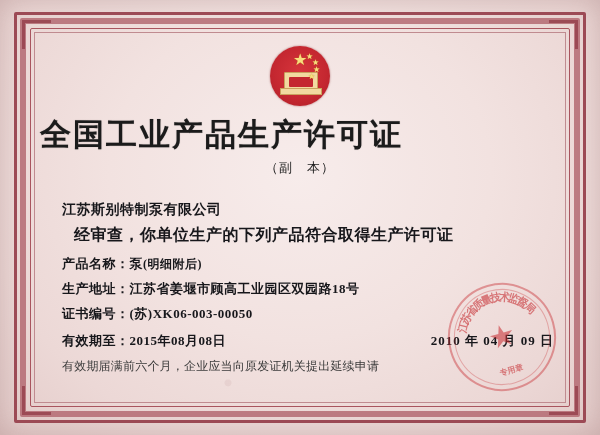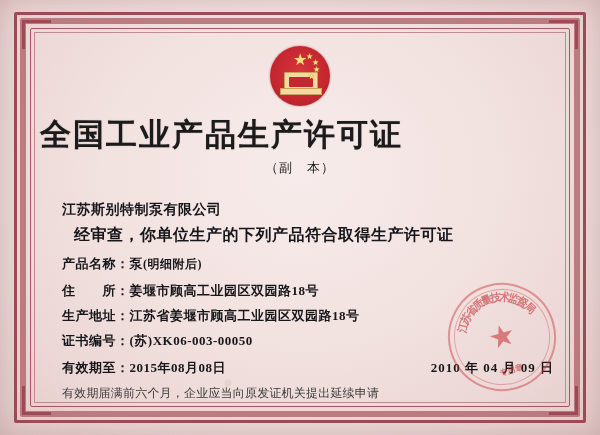--- a/index.html
+++ b/index.html
@@ -334,23 +334,20 @@
     <div class="body-block">
       <div class="company">江苏斯别特制泵有限公司</div>
       <div class="statement">
         <span class="indent">经审查，你单位生产的下列产品符合取得生产许可证</span>
       </div>
 
       <div class="field product">
         <span class="label">产品名称：</span><span class="val">泵</span><span class="small">(明细附后)</span>
       </div>
 
-      <div class="field addr">
-        <span class="label">住　　所：</span><span class="val">姜堰市顾高工业园区双园路18号</span>
-      </div>
 
       <div class="field">
         <span class="label">生产地址：</span><span class="val">江苏省姜堰市顾高工业园区双园路18号</span>
       </div>
 
       <div class="field">
         <span class="label">证书编号：</span><span class="val">(苏)XK06-003-00050</span>
       </div>
 
       <div class="date-row">

